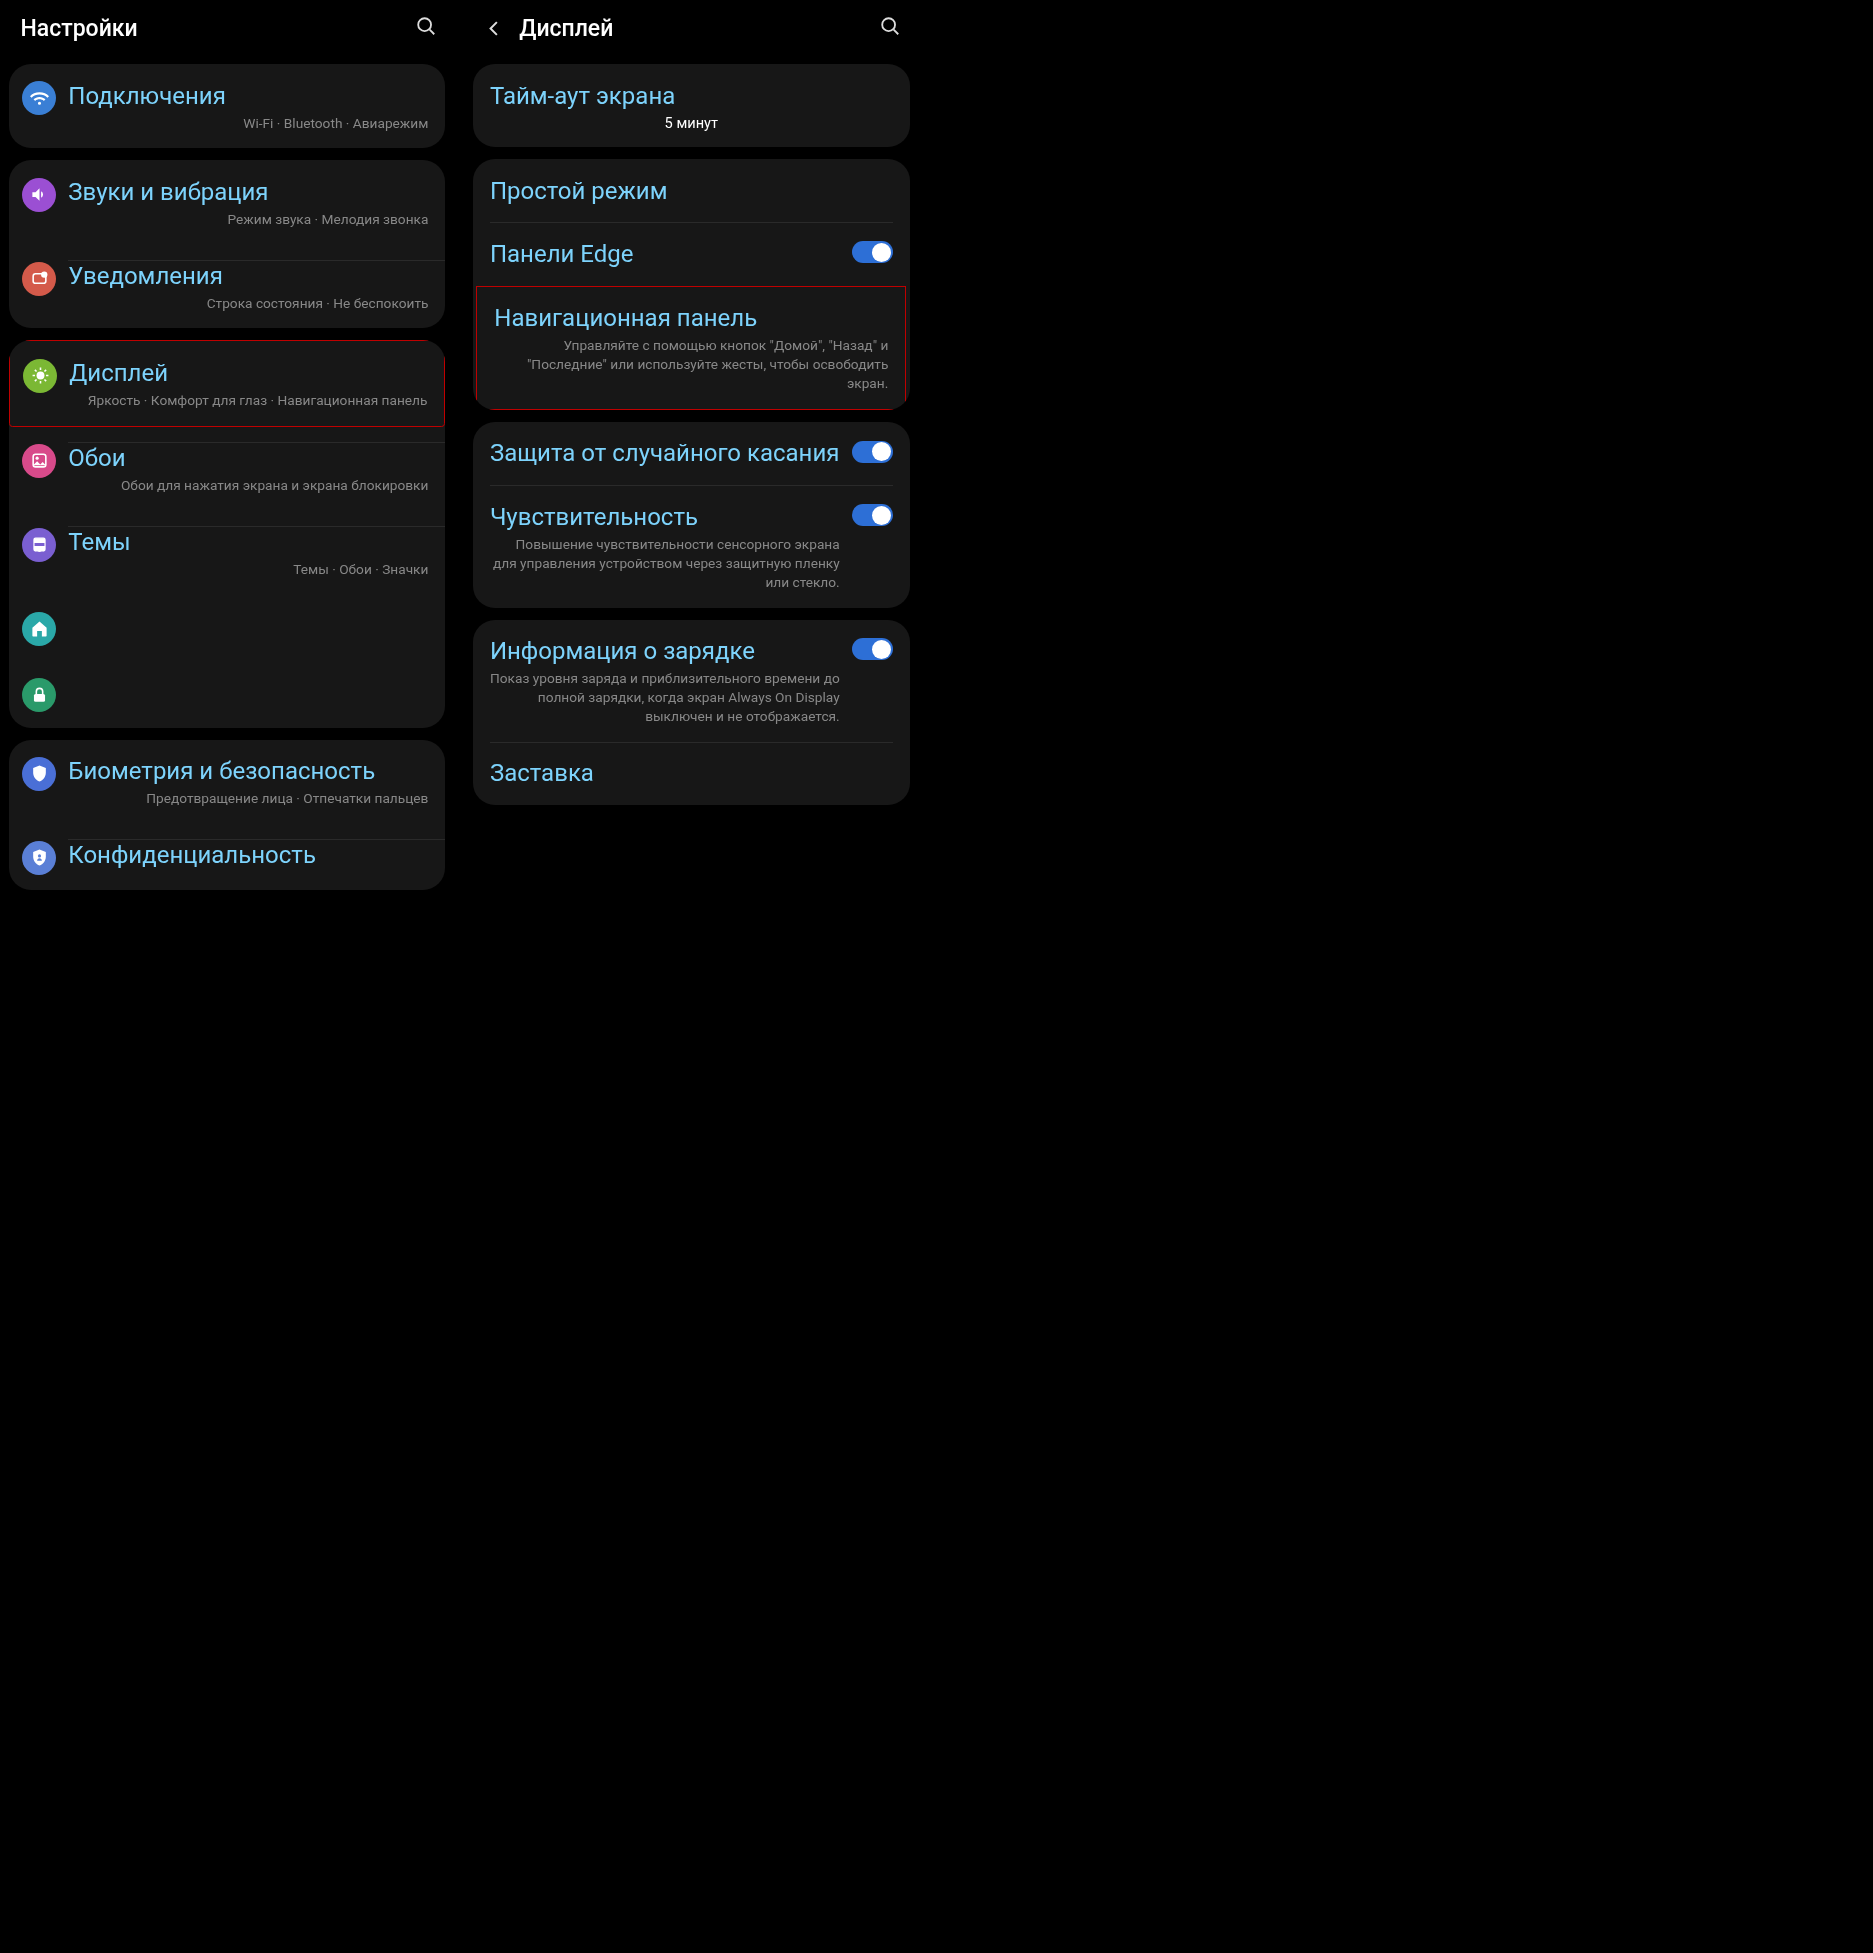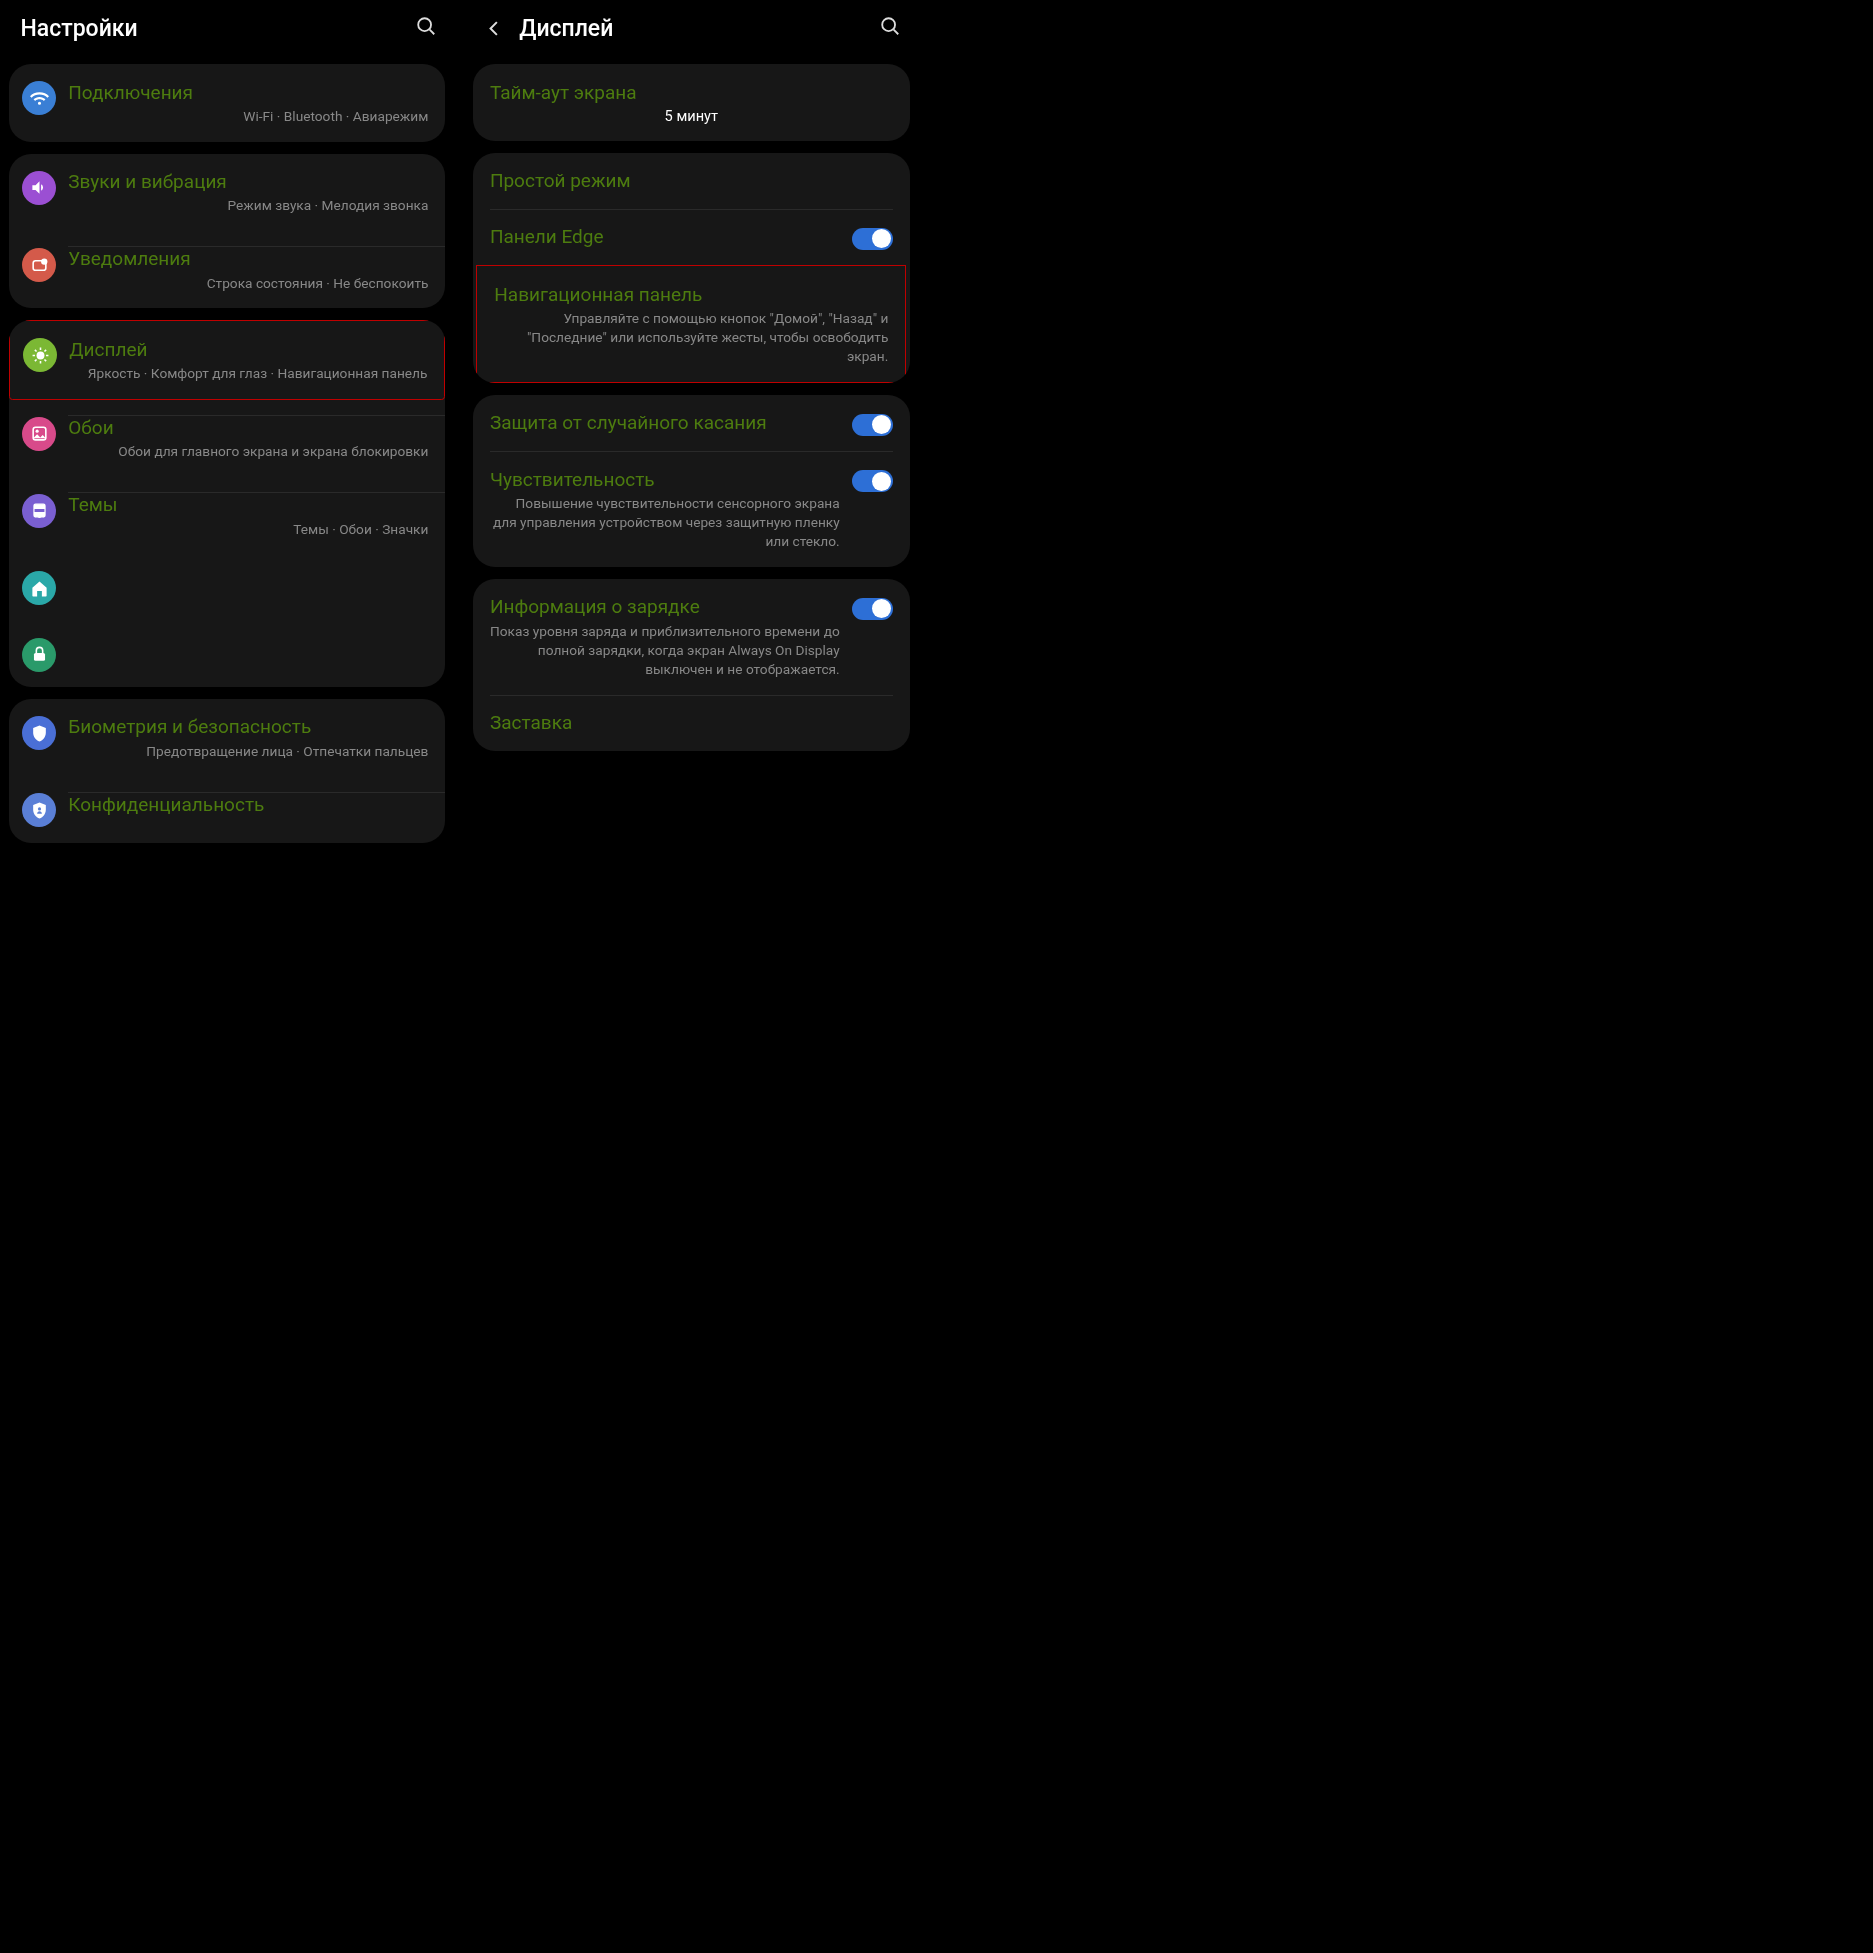--- a/index.html
+++ b/index.html
@@ -69,23 +69,23 @@
     margin-right: 12px;
     margin-top: 1.7px;
   }
   .row-text {
     flex: 1;
     position: relative;
     padding-top: 0;
     min-width: 0;
   }
   .row-title {
-    font-size: 19px;
+    font-size: 24px;
     font-weight: 400;
-    color: #4d7c0f;
+    color: #7dd3fc;
     line-height: 1.35;
   }
   .row-sub {
     font-size: 13.7px;
     color: #888;
     line-height: 1.4;
     margin-top: 1.7px;
     text-align: right;
   }
   .row-sub-blue {
@@ -223,21 +223,21 @@
       <div class="row-icon" style="background:#d84a8a">
             <svg width="19" height="19" viewBox="0 0 24 24" fill="#fff">
               <rect x="4" y="4" width="16" height="16" rx="3" fill="none" stroke="#fff" stroke-width="2"></rect>
               <circle cx="9" cy="9" r="2"></circle>
               <path d="M4 18l5-5 4 4 3-3 4 4"></path>
             </svg>
           </div>
       <div class="row-text">
         <div class="divider"></div>
         <div class="row-title">Обои</div>
-        <div class="row-sub">Обои для главного экрана и экрана блокировки</div>
+        <div class="row-sub">Обои для нажатия экрана и экрана блокировки</div>
       </div>
         </div>
         <div class="row">
       <div class="row-icon" style="background:#7a5fd1">
             <svg width="19" height="19" viewBox="0 0 24 24" fill="#fff">
               <path d="M5 4h14v6H5zM5 14h14v6a4 4 0 01-4 0 4 4 0 01-6 0 4 4 0 01-4 0z" fill="#fff"></path>
               <rect x="5" y="4" width="14" height="16" rx="2" fill="none" stroke="#fff" stroke-width="1.5"></rect>
             </svg>
           </div>
       <div class="row-text">

